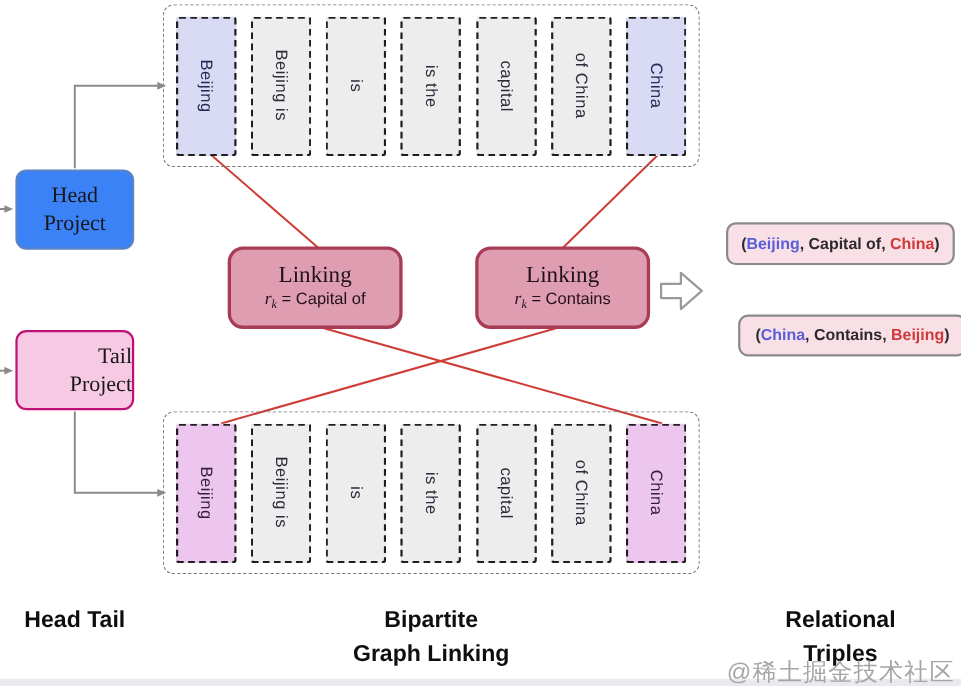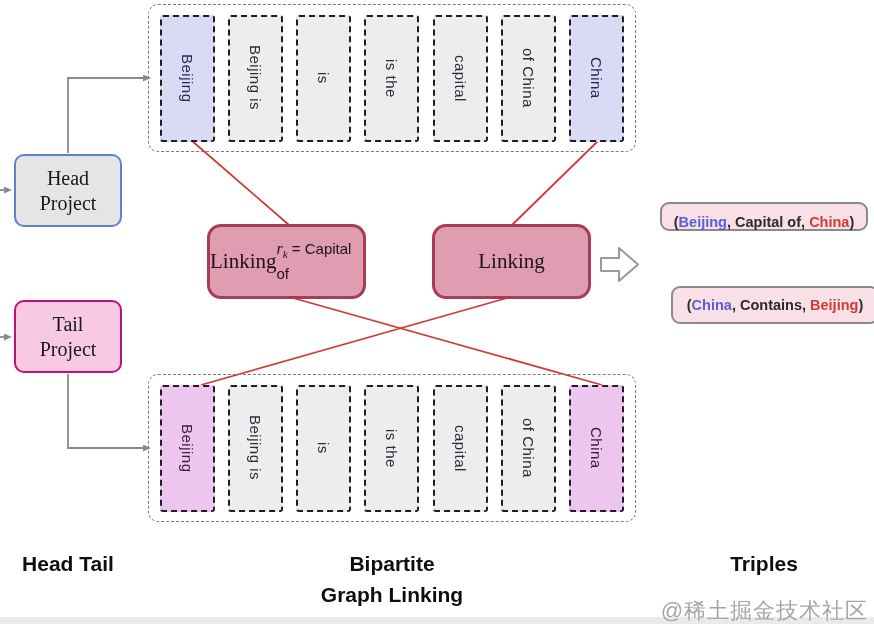--- a/index.html
+++ b/index.html
@@ -66,34 +66,34 @@
     display: flex;
     flex-direction: column;
     align-items: center;
     justify-content: center;
     font-family: "Liberation Serif", serif;
     font-size: 20px;
     line-height: 25px;
     color: #17171c;
     z-index: 2;
   }
-  .project.head { top: 154px; height: 73px; background: #e5e5e5; border: 2px solid #5b84c4; }
-  .project.tail { top: 300px; height: 73px; background: #f8c9e3; border: 2.5px solid #bf1077; }
+  .project.head { top: 154px; height: 73px; background: #3b82f6; border: 2px solid #5b84c4; }
+  .project.tail { top: 300px; height: 73px; background: #f8c9e3; border: 2.5px solid #bf1077; align-items: flex-end; }
 
   
   .linking {
     top: 224px;
     width: 159px;
     height: 75px;
     box-sizing: border-box;
     background: #df9db1;
     border: 3px solid #a93c55;
     border-radius: 14px;
     display: flex;
-    flex-direction: row;
+    flex-direction: column;
     align-items: center;
     justify-content: center;
     z-index: 2;
   }
   #linking-1 { left: 207px; }
   #linking-2 { left: 432px; }
   .linking .title {
     font-family: "Liberation Serif", serif;
     font-size: 21px;
     line-height: 25px;
@@ -122,21 +122,21 @@
     box-sizing: border-box;
     background: #f9dfe6;
     border: 2px solid #8a8a8a;
     border-radius: 9px;
     text-align: center;
     font-size: 14.5px;
     font-weight: 700;
     color: #2b2b2b;
     z-index: 2;
   }
-  #triple-1 { top: 202px; height: 29px; line-height: 36px; }
+  #triple-1 { top: 202px; height: 39px; line-height: 36px; }
   #triple-2 { top: 286px; height: 38px; line-height: 35px; margin-left: 11px; }
   .triple .head { color: #5a5fd8; }
   .triple .tail { color: #d03a3a; }
 
   
   .block-arrow { left: 598px; top: 243px; z-index: 2; }
 
   
   .section-label {
     top: 548px;
@@ -252,37 +252,39 @@
     <div>Tail</div>
     <div>Project</div>
   </div>
 
   <div class="linking" id="linking-1">
     <div class="title">Linking</div>
     <div class="formula"><span class="var">r</span><sub>k</sub> <span>=</span> <span>Capital of</span></div>
   </div>
   <div class="linking" id="linking-2">
     <div class="title">Linking</div>
+    <div class="formula"><span class="var">r</span><sub>k</sub> <span>=</span> <span>Contains</span></div>
   </div>
 
   <svg class="block-arrow" width="44" height="44" viewBox="0 0 44 44">
     <polygon points="3,15 21,15 21,5 40,21.5 21,38 21,28 3,28" fill="#ffffff" stroke="#999999" stroke-width="2" stroke-linejoin="round"></polygon>
   </svg>
 
   <div class="triple" id="triple-1"><span>(</span><span class="head">Beijing</span><span>, </span><span>Capital of</span><span>, </span><span class="tail">China</span><span>)</span></div>
 
   <div class="triple" id="triple-2"><span>(</span><span class="head">China</span><span>, </span><span>Contains</span><span>, </span><span class="tail">Beijing</span><span>)</span></div>
 
   <div class="section-label" id="label-1">
     <div>Head Tail</div>
   </div>
   <div class="section-label" id="label-2">
     <div>Bipartite</div>
     <div>Graph Linking</div>
   </div>
   <div class="section-label" id="label-3">
+    <div>Relational</div>
     <div>Triples</div>
   </div>
 
   <div class="watermark">@稀土掘金技术社区</div>
   <div class="bottom-strip"></div>
 
 </div>
 
 </body></html>

